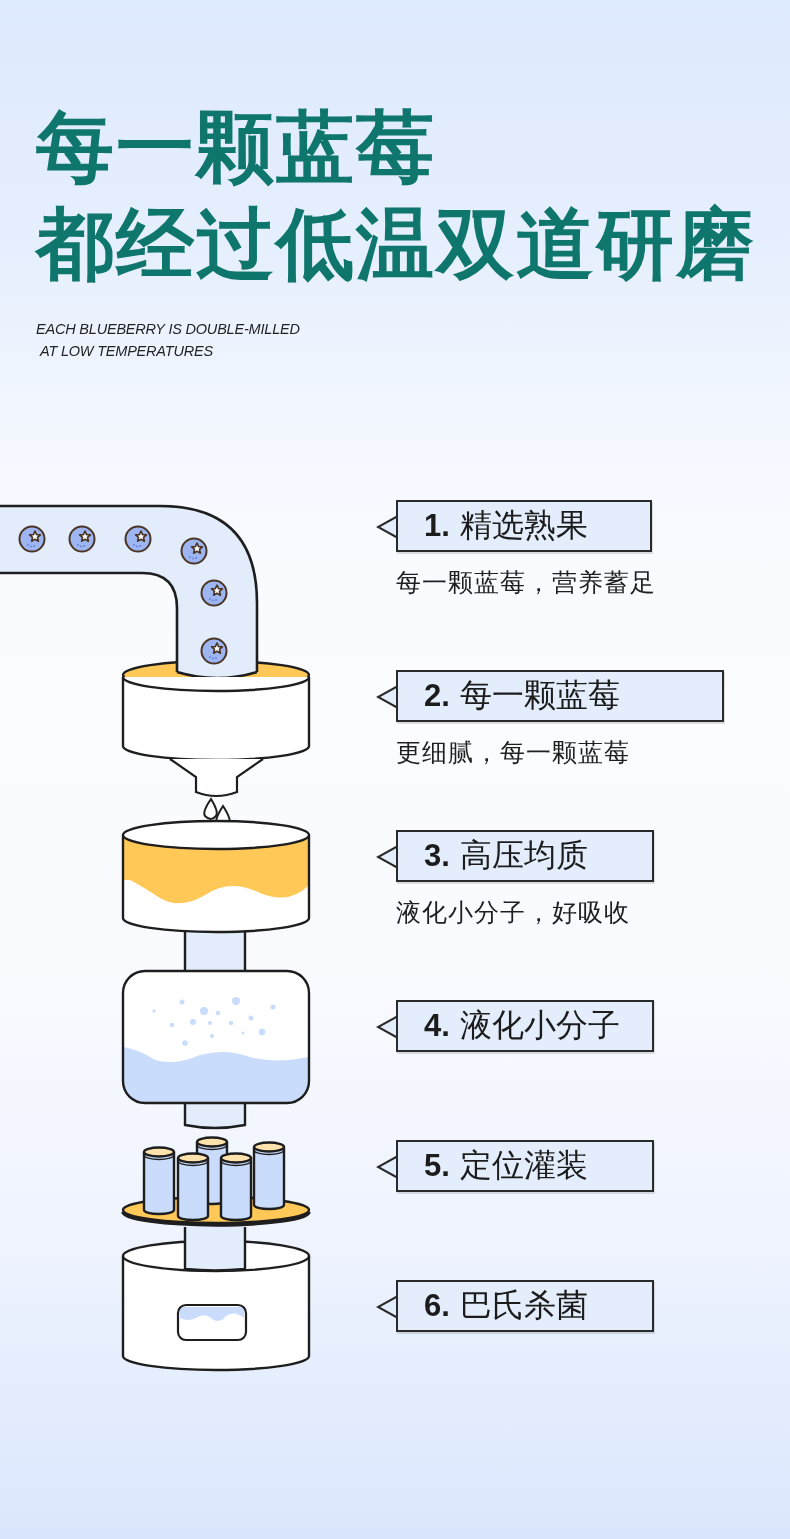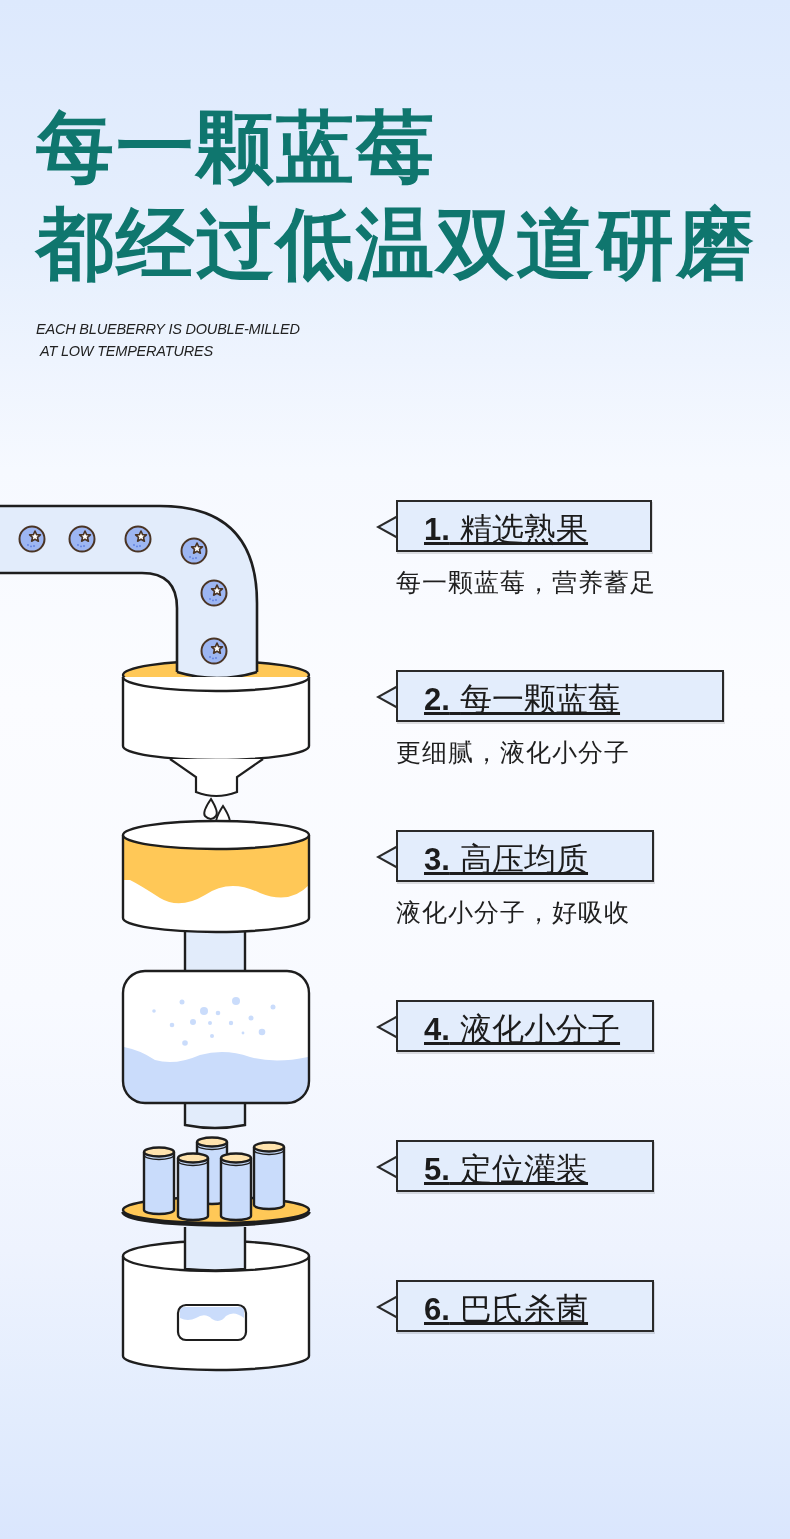--- a/index.html
+++ b/index.html
@@ -28,21 +28,21 @@
     position: absolute; left: 20px; top: 0; height: 52px;
     background: #e3edfc; border: 2px solid #2a2a2a;
     box-shadow: 1px 2px 0 rgba(0,0,0,0.12);
     box-sizing: border-box;
   }
   .bubble .ptr {
     position: absolute; left: 0; top: 14px; width: 22px; height: 26px;
   }
   .bubble .label {
     position: absolute; left: 48px; top: 6px; white-space: nowrap;
-    font-size: 32px; line-height: 46px; color: #1c1c1c; text-decoration: underline;
+    font-size: 32px; line-height: 38px; color: #1c1c1c;
   }
   .bubble .num { font-family: "Liberation Sans", sans-serif; font-weight: 900; font-size: 31px; }
   .desc {
     position: absolute; left: 20px; top: 66px; white-space: nowrap;
     font-size: 25px; color: #1f1f1f; letter-spacing: 1px;
   }
 </style>
 </head>
 <body>
 
@@ -156,21 +156,21 @@
 </div>
 
 <div class="step" style="top:670px">
   <div class="bubble">
     <svg class="ptr" viewBox="0 0 22 26">
         <path d="M22,2 L2,13 L22,24" fill="#e3edfc" stroke="#2a2a2a" stroke-width="2"></path>
       </svg>
     <div class="box" style="width:328px"></div>
     <div class="label"><span class="num">2.</span> <span>每一颗蓝莓</span></div>
   </div>
-  <div class="desc">更细腻，液化小分子</div>
+  <div class="desc">更细腻，每一颗蓝莓</div>
 </div>
 
 <div class="step" style="top:830px">
   <div class="bubble">
     <svg class="ptr" viewBox="0 0 22 26">
         <path d="M22,2 L2,13 L22,24" fill="#e3edfc" stroke="#2a2a2a" stroke-width="2"></path>
       </svg>
     <div class="box" style="width:258px"></div>
     <div class="label"><span class="num">3.</span> <span>高压均质</span></div>
   </div>

